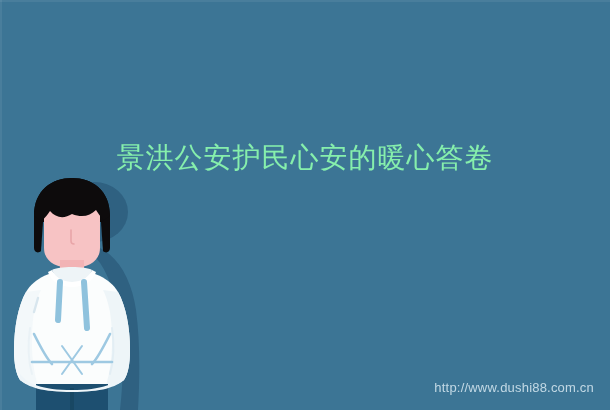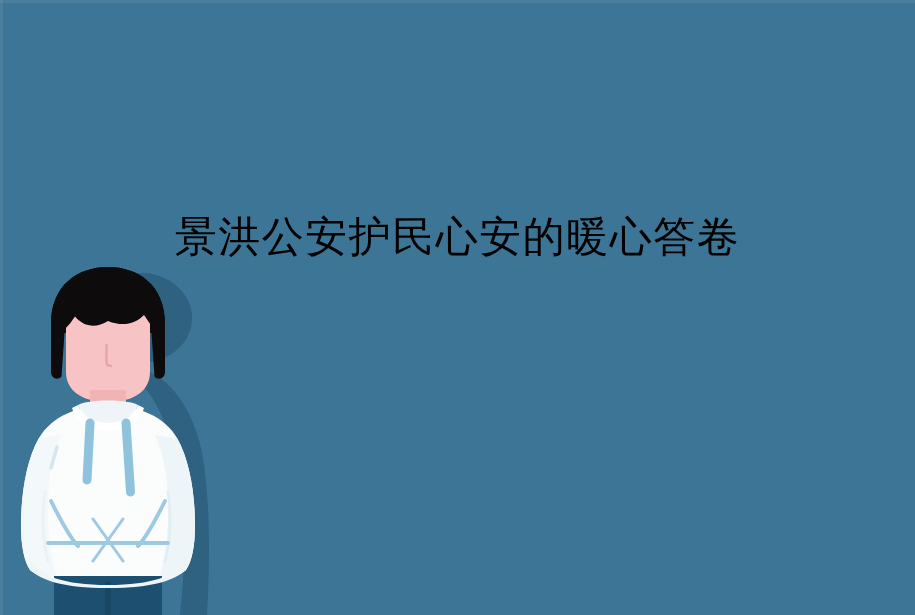--- a/index.html
+++ b/index.html
@@ -44,21 +44,21 @@
     z-index: 40;
   }
 
   
   .headline {
     position: absolute;
     left: 0;
     top: 136px;
     width: 610px;
     text-align: center;
-    color: #000000;
+    color: #86efac;
     font-size: 28px;
     line-height: 44px;
     letter-spacing: 1px;
     white-space: nowrap;
     font-weight: 400;
     z-index: 30;
   }
 
   
   .watermark {
@@ -172,14 +172,15 @@
       <g>
         <path d="M12 196 C20 206 34 212 64 212 C94 212 108 206 116 196
                  L116 202 C108 209 94 214 64 214 C34 214 20 209 12 202 Z" fill="#eef5f9"></path>
       </g>
 
     </svg>
   </div>
 
   <div class="headline">景洪公安护民心安的暖心答卷</div>
 
+  <div class="watermark">http://www.dushi88.com.cn</div>
 
 </div>
 
 </body></html>

